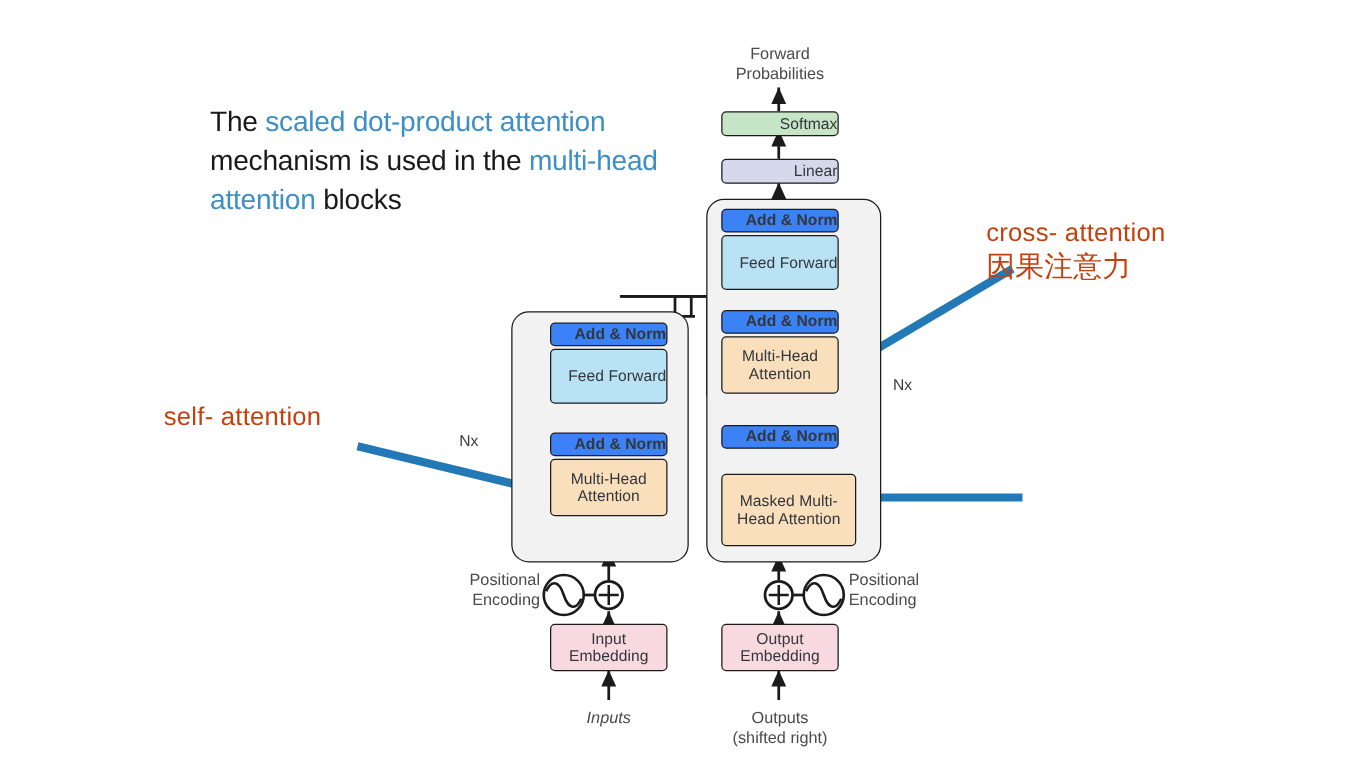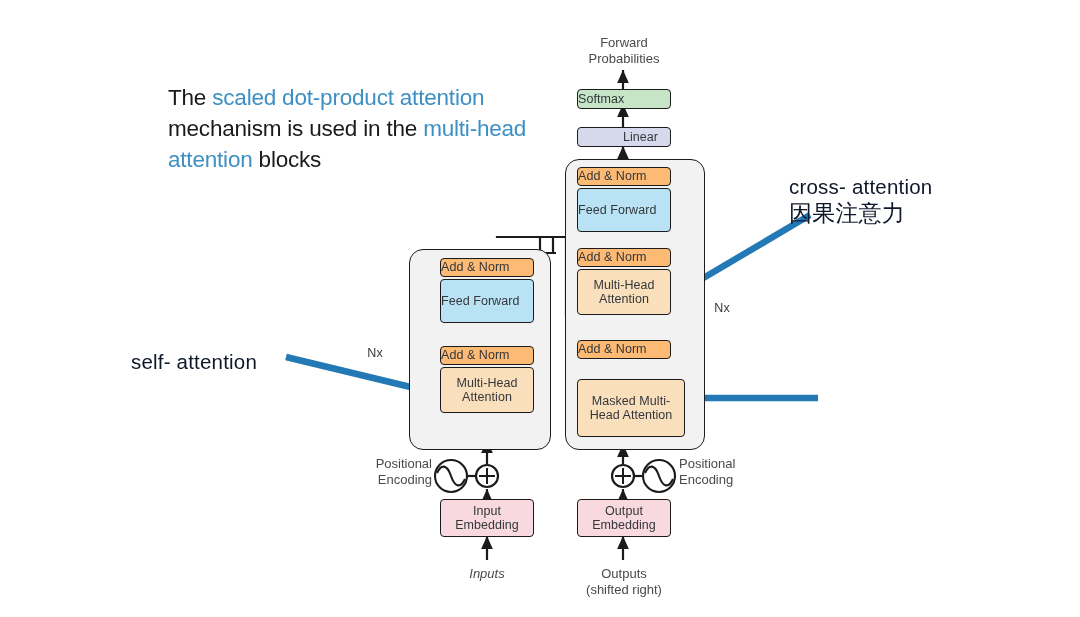--- a/index.html
+++ b/index.html
@@ -31,29 +31,29 @@
   }
   .hl-accent { color: #3d8fc4; }
 
   
   .nbox {
     position: absolute;
     border: 1.6px solid #1b1b1b;
     border-radius: 4px;
     display: flex;
     flex-direction: column;
-    align-items: flex-start;
+    align-items: flex-end;
     justify-content: center;
     text-align: center;
     color: #33373b;
     font-size: 12.5px;
     line-height: 14.5px;
     letter-spacing: 0.05px;
   }
-  .addnorm   { background: #fdba74; }
+  .addnorm   { background: #3b82f6; font-weight: bold; }
   .ffwd      { background: #b9e3f5; }
   .attn      { background: #fadfbc; }
   .linear    { background: #d6d9ec; padding-left: 45px; }
   .softmax   { background: #c6e4c6; }
   .embed     { background: #f9d9e0; }
 
   
   .panel {
     position: absolute;
     background: #f2f2f2;
@@ -68,21 +68,21 @@
     font-size: 13px;
     line-height: 16px;
     text-align: center;
     white-space: pre-line;
   }
   .lbl-nx { font-size: 12.5px; color: #3a3a3a; }
 
   
   .anno {
     position: absolute;
-    color: #0f172a;
+    color: #c2410c;
     font-size: 20.5px;
     line-height: 27px;
     white-space: nowrap;
     letter-spacing: 0.2px;
   }
   .anno .cn { font-size: 23px; }
 
   
   svg.overlay {
     position: absolute;
@@ -297,21 +297,21 @@
 Encoding</div>
 
   <div class="lbl" style="left:679px; top:456px; width:84px; text-align:left;">Positional
 Encoding</div>
 
   <div class="lbl" style="left:445px; top:566px; width:84px;font-style:italic;">Inputs</div>
 
   <div class="lbl" style="left:566px; top:566px; width:116px;">Outputs
 (shifted right)</div>
 
-  <div class="anno" style="left:131px; top:320px;margin-top:28px;">
+  <div class="anno" style="left:131px; top:320px;">
     <div>self- attention</div>
   </div>
 
   <div class="anno" style="left:789px; top:173px;">
     <div>cross- attention</div>
     <div class="cn">因果注意力</div>
   </div>
 
 
 </div>

